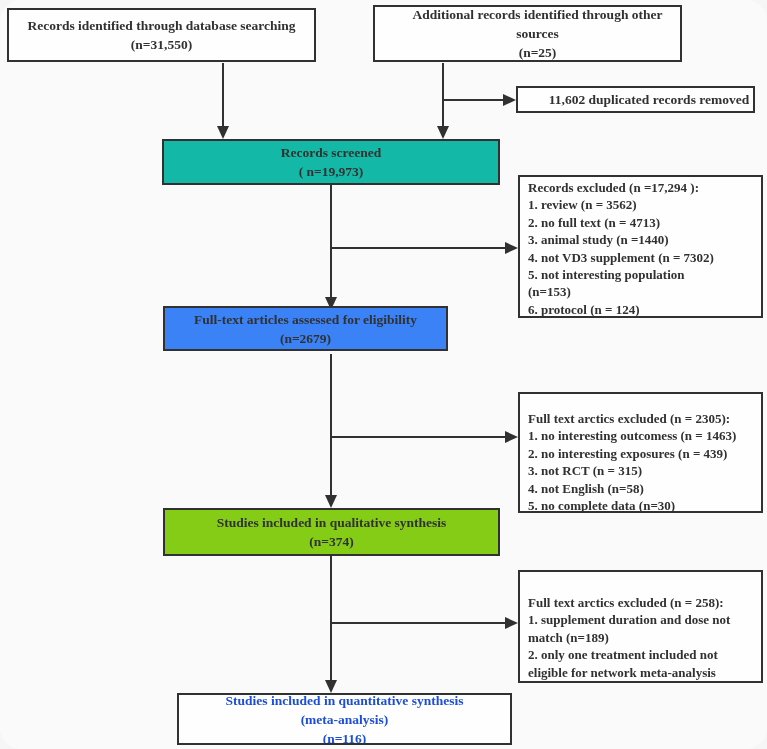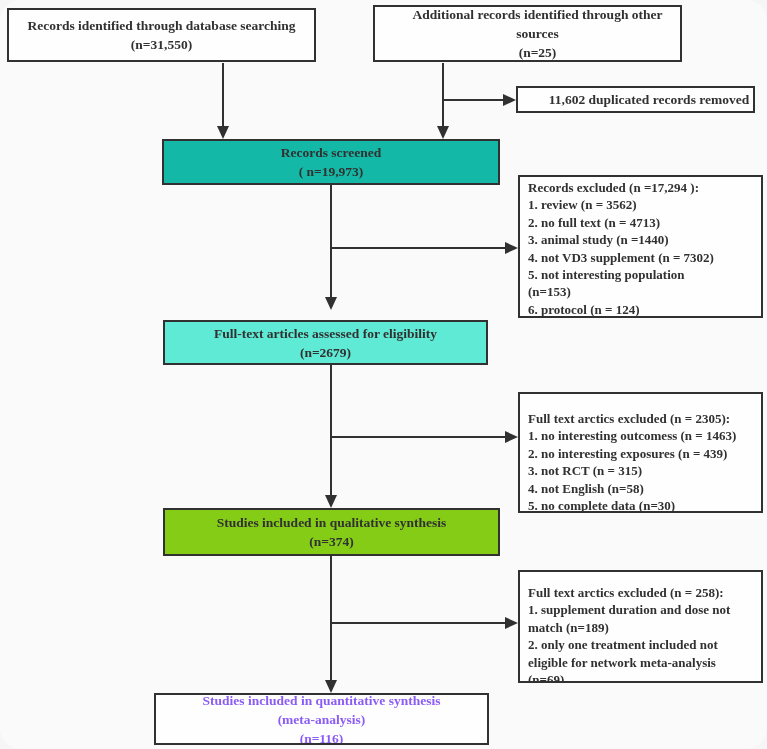--- a/index.html
+++ b/index.html
@@ -115,47 +115,47 @@
       <div class="line">Records excluded (n =17,294 ):</div>
       <div class="line">1. review (n = 3562)</div>
       <div class="line">2. no full text (n = 4713)</div>
       <div class="line">3. animal study (n =1440)</div>
       <div class="line">4. not VD3 supplement (n = 7302)</div>
       <div class="line">5. not interesting population</div>
       <div class="line">(n=153)</div>
       <div class="line">6. protocol (n = 124)</div>
     </div>
 
-  <div class="box center" style="left: 163px; top: 320px; width: 325px; height: 45px; background: #5eead4; border-color: rgb(49, 49, 49); color: rgb(49, 49, 49);">
+  <div class="box center" style="left: 163px; top: 306px; width: 285px; height: 45px; background: #3b82f6; border-color: rgb(49, 49, 49); color: rgb(49, 49, 49);">
       <div class="line">Full-text articles assessed for eligibility</div>
       <div class="line">(n=2679)</div>
     </div>
 
   <div class="box list" style="left: 518px; top: 392px; width: 245px; height: 121px; padding-top: 16px; background: rgb(254, 254, 254); border-color: rgb(49, 49, 49); color: rgb(49, 49, 49);">
       <div class="line">Full text arctics excluded (n = 2305):</div>
       <div class="line">1. no interesting outcomess (n = 1463)</div>
       <div class="line">2. no interesting exposures (n = 439)</div>
       <div class="line">3. not RCT (n = 315)</div>
       <div class="line">4. not English (n=58)</div>
       <div class="line">5. no complete data (n=30)</div>
     </div>
 
   <div class="box center" style="left: 163px; top: 508px; width: 337px; height: 48px; background: #84cc16; border-color: rgb(49, 49, 49); color: rgb(49, 49, 49);">
       <div class="line">Studies included in qualitative synthesis</div>
       <div class="line">(n=374)</div>
     </div>
 
-  <div class="box list" style="left: 518px; top: 570px; width: 245px; height: 113px; padding-top: 12px; background: rgb(254, 254, 254); border-color: rgb(49, 49, 49); color: rgb(49, 49, 49);">
+  <div class="box list" style="left: 518px; top: 570px; width: 245px; height: 113px; padding-top: 22px; background: rgb(254, 254, 254); border-color: rgb(49, 49, 49); color: rgb(49, 49, 49);">
       <div class="line">Full text arctics excluded (n = 258):</div>
       <div class="line">1. supplement duration and dose not</div>
       <div class="line">match (n=189)</div>
       <div class="line">2. only one treatment included not</div>
       <div class="line">eligible for network meta-analysis</div>
       <div class="line">(n=69)</div>
     </div>
 
-  <div class="box center" style="left: 154px; top: 693px; width: 335px; height: 52px; background: rgb(254, 254, 254); border-color: rgb(49, 49, 49); color: #8b5cf6;">
+  <div class="box center" style="left: 177px; top: 693px; width: 335px; height: 52px; background: rgb(254, 254, 254); border-color: rgb(49, 49, 49); color: #1d4ed8;">
       <div class="line">Studies included in quantitative synthesis</div>
       <div class="line">(meta-analysis)</div>
       <div class="line">(n=116)</div>
     </div>
 
 </div>
 
 </body></html>

